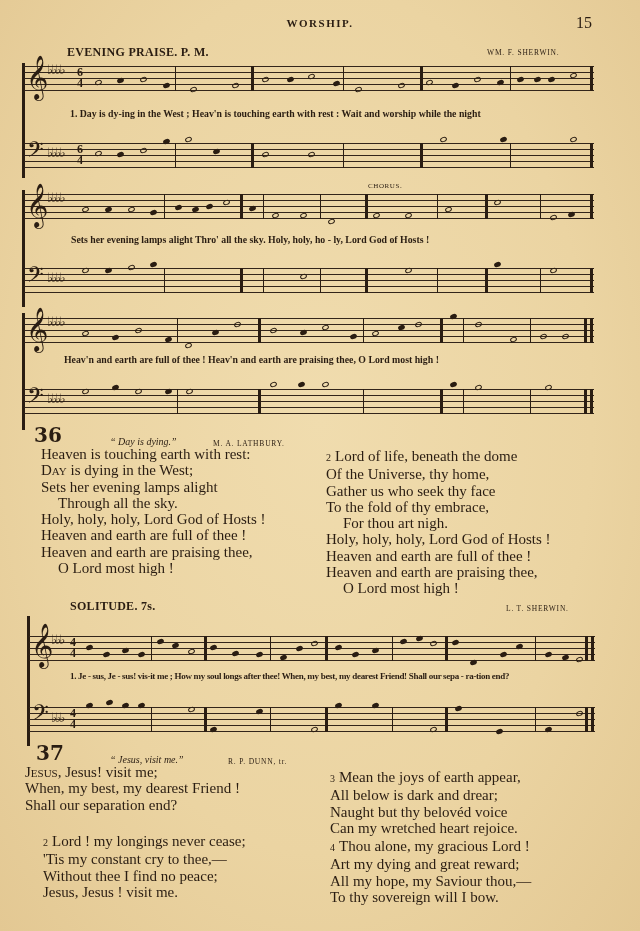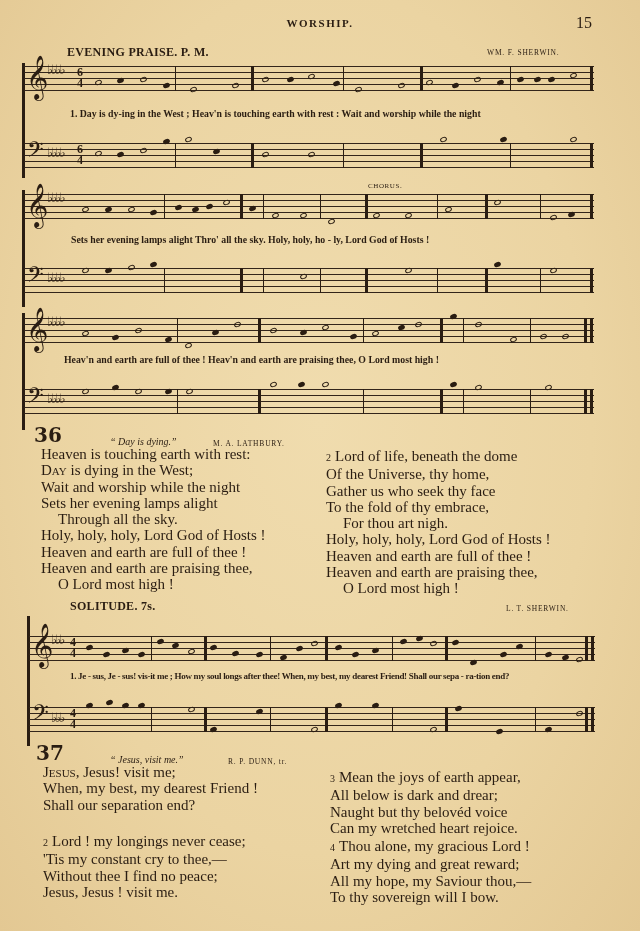--- a/index.html
+++ b/index.html
@@ -266,21 +266,20 @@
 </section>
 
 <section>
   <div class="abs hymn-number" style="left:34px; top:423px;">36</div>
   <div class="abs first-line-title" style="left:110px; top:436px;">“ Day is dying.”</div>
   <div class="abs author" style="left:213px; top:439px;">M. A. LATHBURY.</div>
 
   <div class="abs verse" style="left:41px; top:446px;">
     <span class="line">Heaven is touching earth with rest:</span>
     <span class="line"><span class="smallcaps">Day</span> is dying in the West;</span>
-    <span class="line">Wait and worship while the night</span>
     <span class="line">Sets her evening lamps alight</span>
     <span class="line indent">Through all the sky.</span>
     <span class="line">Holy, holy, holy, Lord God of Hosts !</span>
     <span class="line">Heaven and earth are full of thee !</span>
     <span class="line">Heaven and earth are praising thee,</span>
     <span class="line indent">O Lord most high !</span>
   </div>
 
   <div class="abs verse" style="left:326px; top:448px;">
     <span class="line"><span class="num">2</span><span>Lord of life, beneath the dome</span></span>
@@ -382,21 +381,21 @@
     <div class="note" style="left:545px;top:727px;"></div>
     <div class="note open" style="left:576px;top:711px;"></div>
   </div>
 </section>
 
 <section>
   <div class="abs hymn-number" style="left:36px; top:741px;">37</div>
   <div class="abs first-line-title" style="left:110px; top:754px;">“ Jesus, visit me.”</div>
   <div class="abs author" style="left:228px; top:757px;">R. P. DUNN, tr.</div>
 
-  <div class="abs verse" style="left:43px; top:764px;">
+  <div class="abs verse" style="left:25px; top:764px;">
     <span class="line"><span class="smallcaps">Jesus</span>, Jesus!  visit me;</span>
     <span class="line">When, my best, my dearest Friend !</span>
     <span class="line">Shall our separation end?</span>
   </div>
   <div class="abs verse" style="left:43px; top:833px;">
     <span class="line"><span class="num">2</span><span>Lord !  my longings never cease;</span></span>
     <span class="line">'Tis my constant cry to thee,—</span>
     <span class="line">Without thee I find no peace;</span>
     <span class="line">Jesus, Jesus !  visit me.</span>
   </div>

